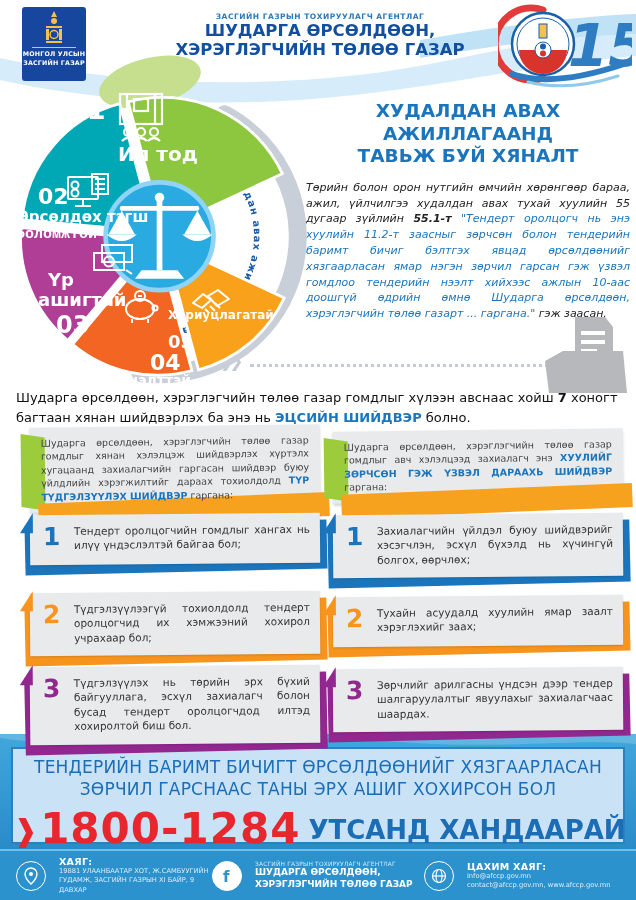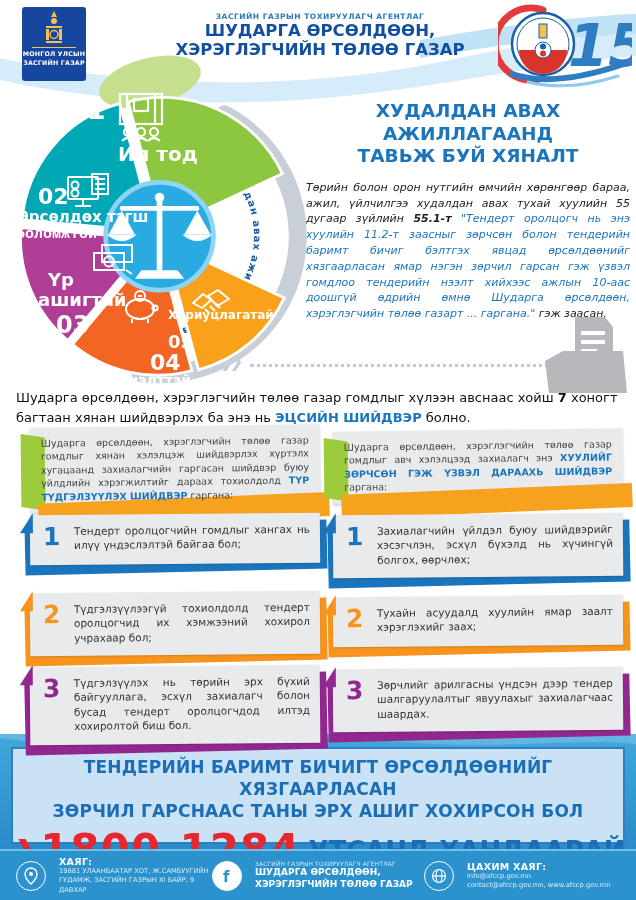--- a/index.html
+++ b/index.html
@@ -65,21 +65,21 @@
   .acc-blue{--acc:#1b75bc;} .acc-orange{--acc:#f7941d;} .acc-purple{--acc:#92278f;}
   #l-item-1{left:30px;top:514px;} #l-item-2{left:30px;top:592px;} #l-item-3{left:30px;top:666px;}
   #r-item-1{left:333px;top:514px;} #r-item-2{left:333px;top:596px;} #r-item-3{left:333px;top:668px;}
 
   
   #bottom{position:absolute;left:0;top:734px;width:636px;height:166px;
           background:linear-gradient(180deg,#41a7dc,#1f7fc0);z-index:2;}
   #bottom .wave{position:absolute;left:0;top:0;width:636px;height:30px;}
   #banner{position:absolute;left:11px;top:13px;width:614px;height:97px;background:#c9e2f5;
           border:2px solid #2f7fbe;box-sizing:border-box;text-align:center;padding-top:8px;}
-  #banner .bl{font-size:17px;font-weight:bold;color:#1b6db5;line-height:1.28;letter-spacing:.2px;}
+  #banner .bl{font-size:17px;font-weight:normal;color:#1b6db5;line-height:1.28;letter-spacing:.2px;}
   #banner .phone-row{margin-top:3px;white-space:nowrap;}
   #banner .arrow{color:#e8262d;font-size:30px;font-weight:bold;vertical-align:2px;margin-right:2px;}
   #banner .phone{color:#e8262d;font-size:42px;font-weight:bold;letter-spacing:1px;vertical-align:0;}
   #banner .suffix{color:#1b6db5;font-size:26px;font-weight:bold;margin-left:8px;vertical-align:4px;}
 
   
   #footer{position:absolute;left:0;top:849px;width:636px;height:51px;background:#2c92cd;
           border-top:2px solid #6cc0ea;box-sizing:border-box;display:flex;align-items:center;
           padding:0 16px;z-index:3;}
   .fcol{display:flex;align-items:center;gap:13px;}

